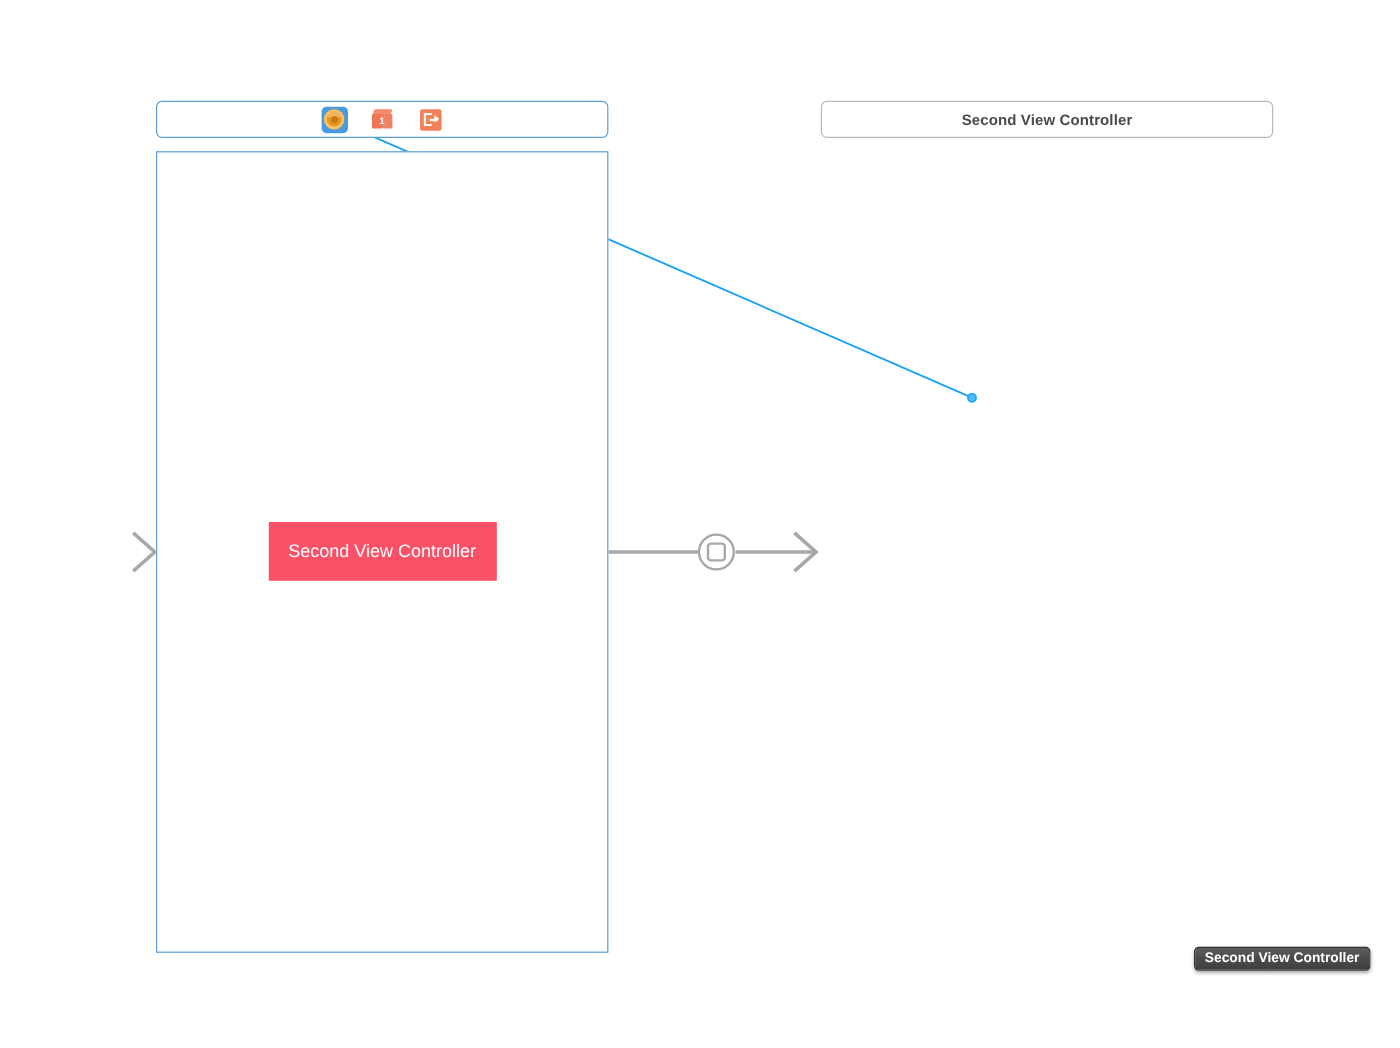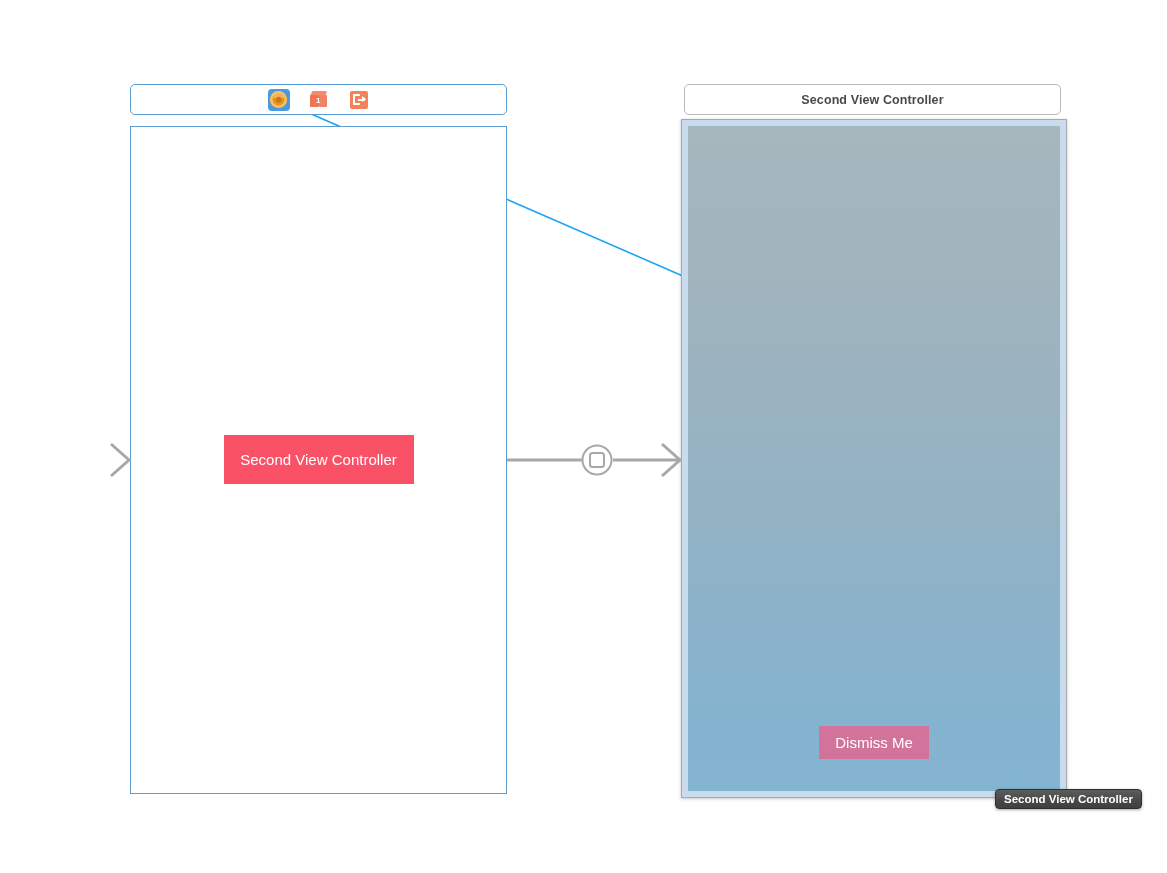--- a/index.html
+++ b/index.html
@@ -253,28 +253,20 @@
 
     <div class="scene-button btn-second" style="left:92.5px; top:308px; width:190px; height:49px;">
       <span>Second View Controller</span>
     </div>
   </div>
 
   <div class="scene-dock plain" style="left:684px; top:84px; width:377px;">
     <span class="dock-title">Second View Controller</span>
   </div>
 
-  <div class="vc-frame right-vc" style="left:681px; top:119px; width:386px; height:679px;">
-
-    <div class="gradient-view">
-      <div class="scene-button btn-dismiss" style="left:131px; top:600px; width:110px; height:33px;">
-        <span>Dismiss Me</span>
-      </div>
-    </div>
-  </div>
 
   <svg class="entry-arrow" style="left:30px; top:438px;" width="104" height="44">
     <defs>
       <linearGradient id="entryFade" x1="0" y1="0" x2="1" y2="0">
         <stop offset="0%" stop-color="#ffffff"></stop>
         <stop offset="18%" stop-color="#d6d6d6"></stop>
         <stop offset="100%" stop-color="#a8a8a8"></stop>
       </linearGradient>
     </defs>
     <line x1="4" y1="22" x2="96" y2="22" stroke="url(#entryFade)" stroke-width="3"></line>

